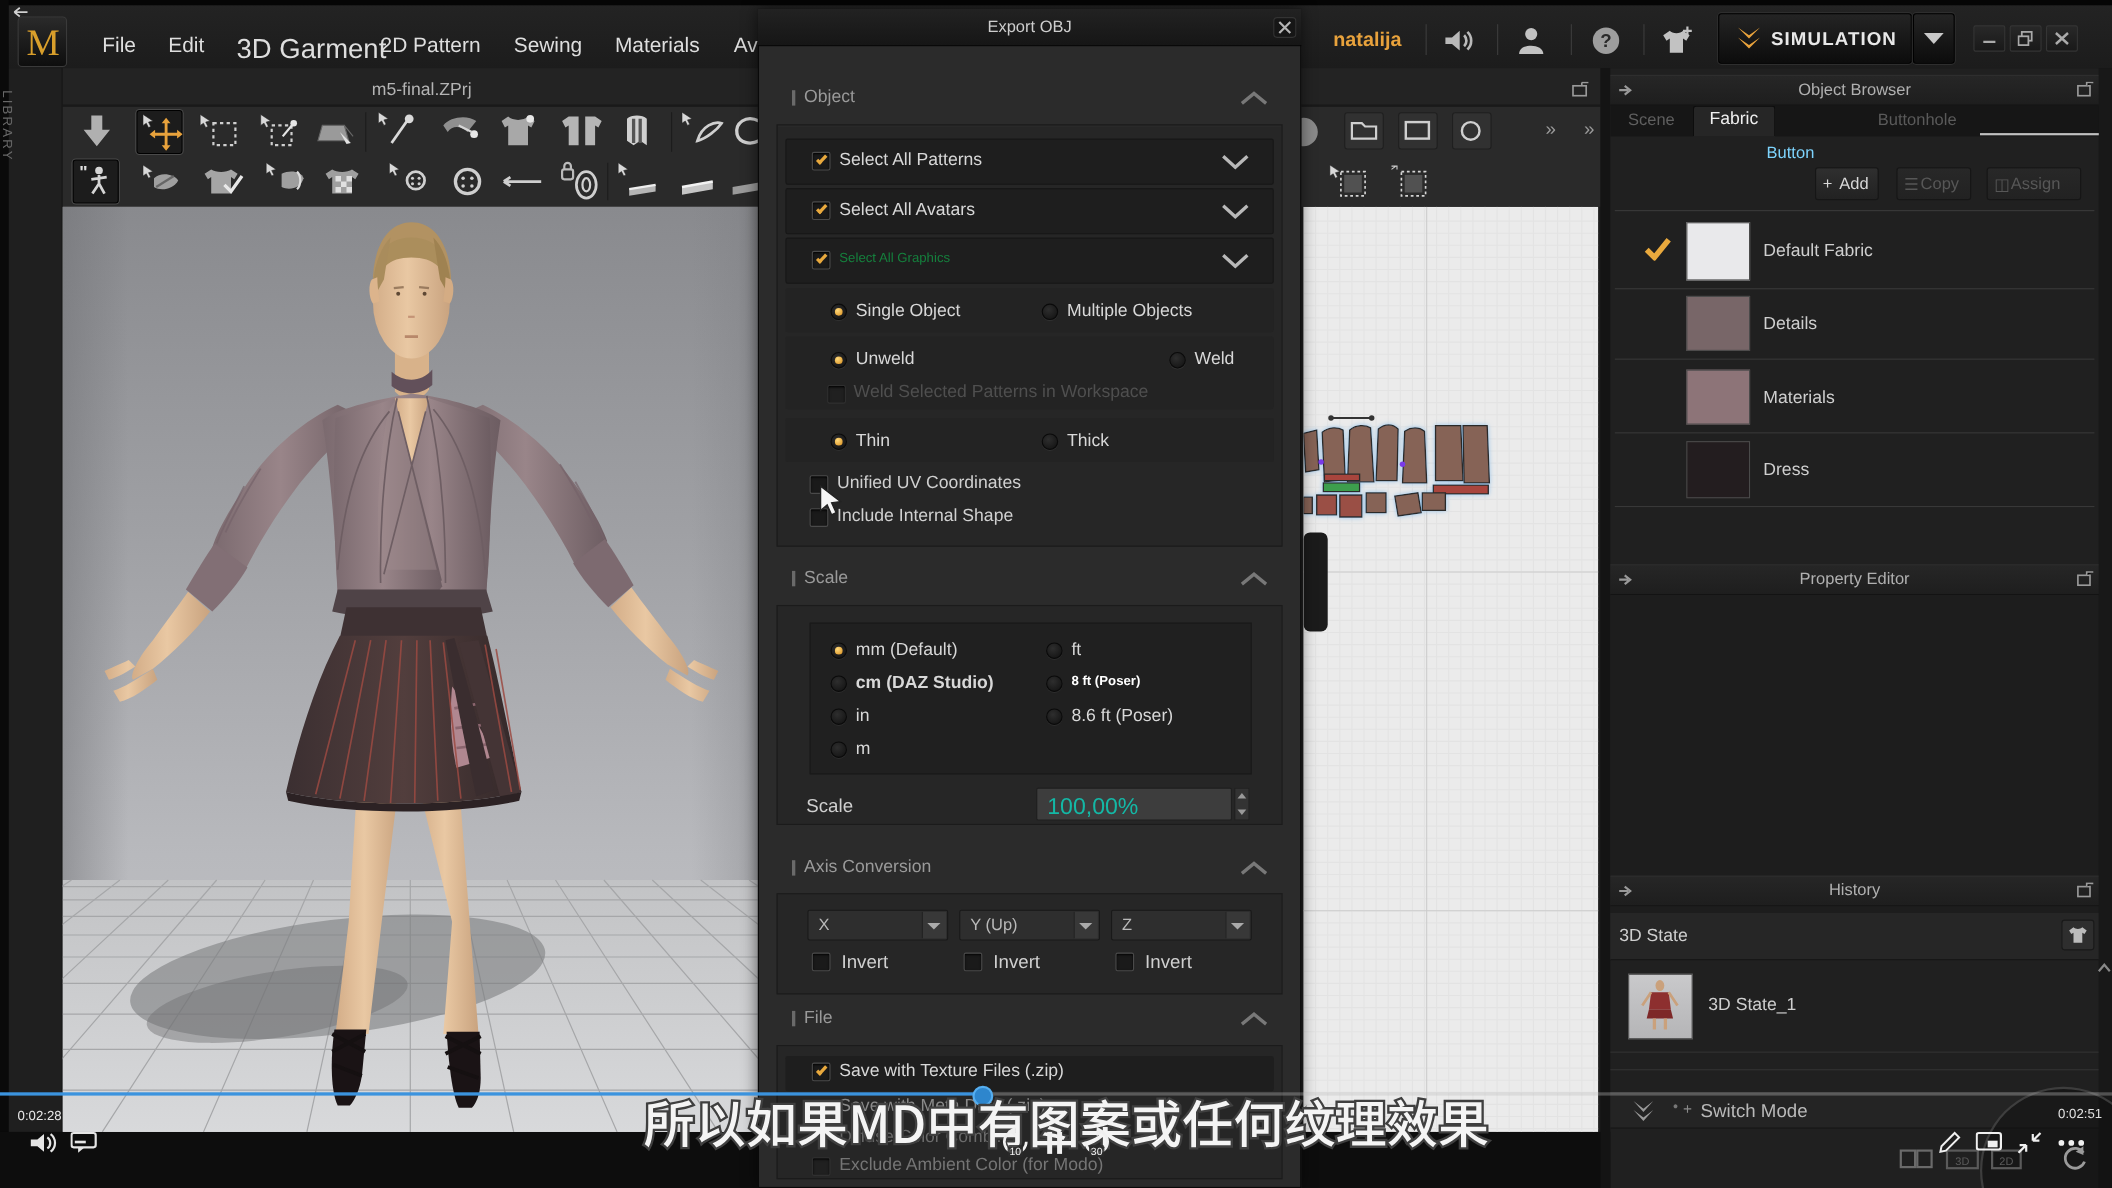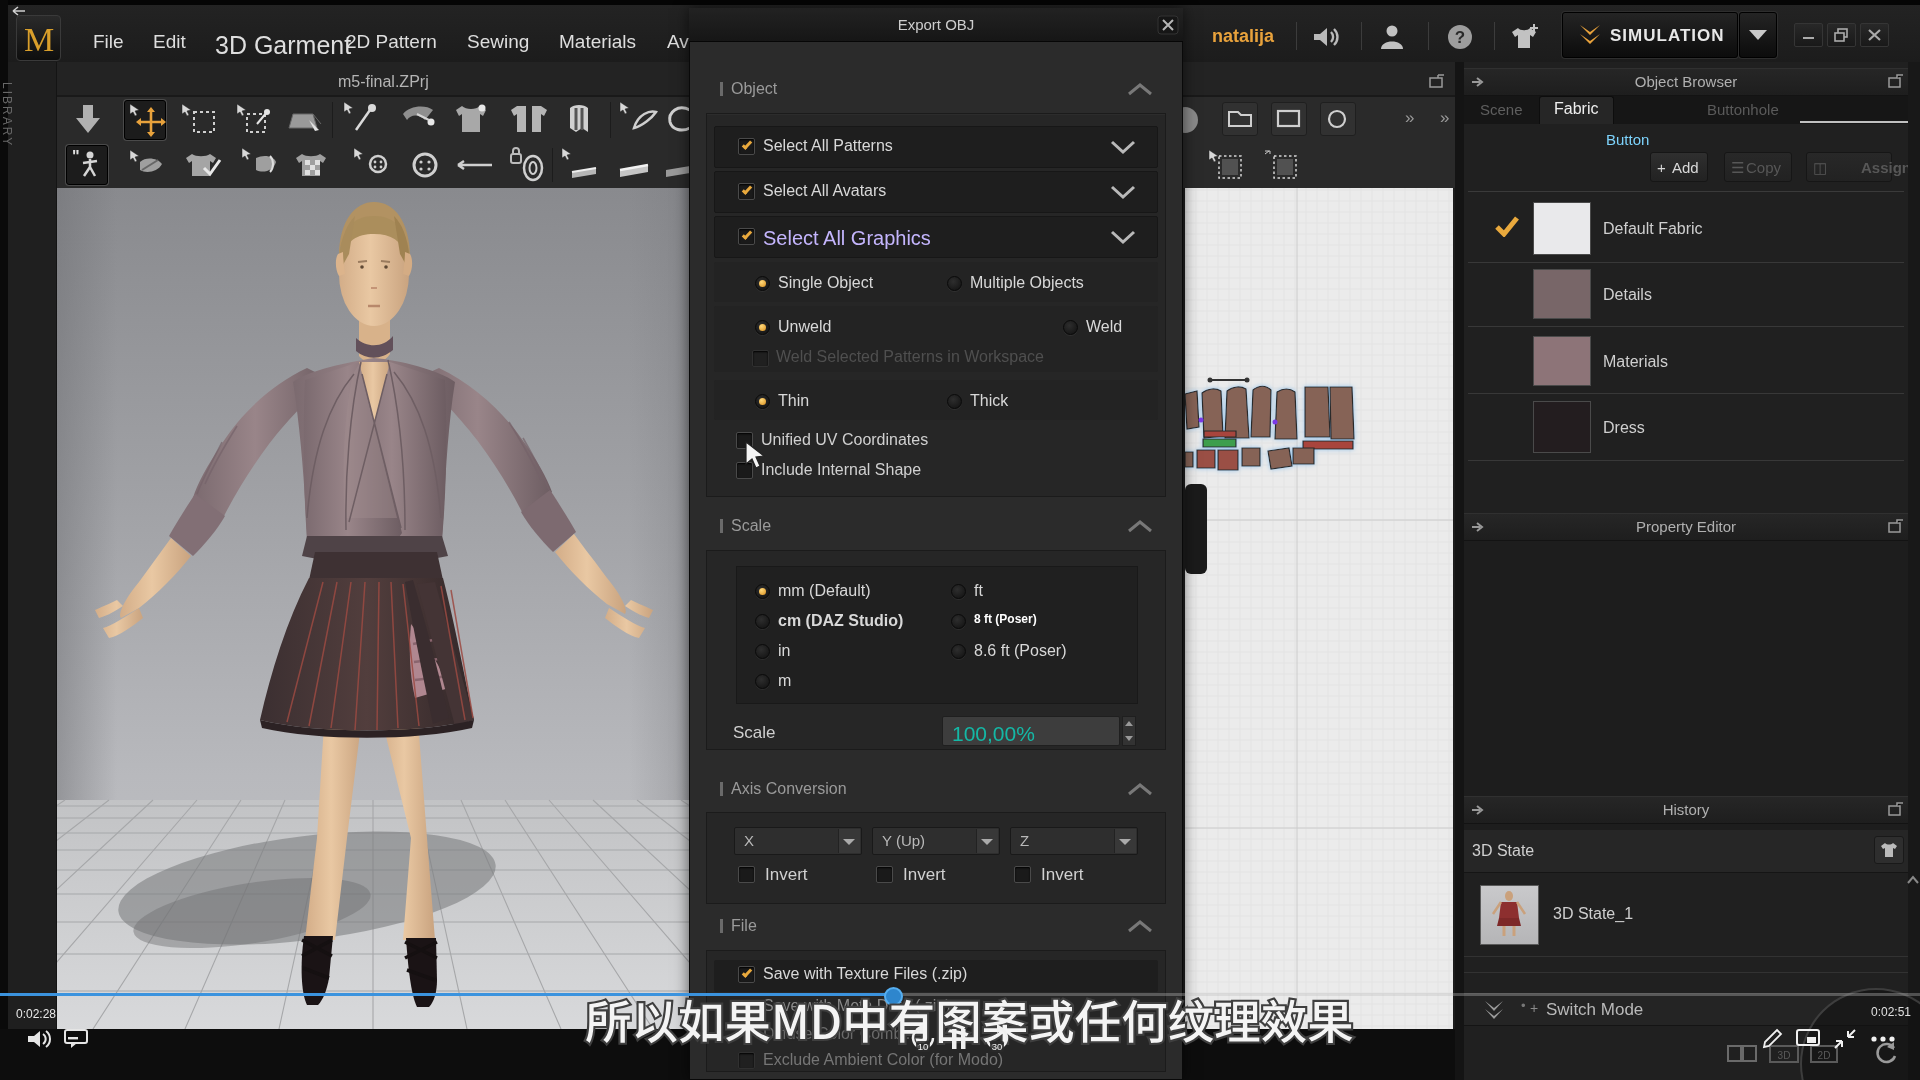--- a/index.html
+++ b/index.html
@@ -398,21 +398,21 @@
 <div class="abs txt" style="left:1606px;top:101px;font-size:15px;color:#7dd3fc;font-weight:normal;margin-top:30px;">Button</div>
 <div class="abs txt" style="left:1707px;top:101px;font-size:15px;color:#5a5a5a;font-weight:normal;">Buttonhole</div>
 <div class="abs" style="left:1800px;top:121px;width:120px;height:2px;background:#c0c0c0"></div>
 <div class="abs" style="left:1650px;top:152px;width:58px;height:30px;background:linear-gradient(#2f2f2f,#222);border:1px solid #161616;border-radius:3px"></div>
 <div class="abs txt" style="left:1672px;top:159px;font-size:15px;color:#d8d8d8;font-weight:normal;">Add</div>
 <div class="abs" style="left:1657px;top:159px;color:#d8d8d8;font-size:15px">+</div>
 <div class="abs" style="left:1724px;top:152px;width:68px;height:30px;background:linear-gradient(#282828,#222);border:1px solid #161616;border-radius:3px"></div>
 <div class="abs txt" style="left:1746px;top:159px;font-size:15px;color:#575757;font-weight:normal;">Copy</div>
 <div class="abs" style="left:1731px;top:159px;color:#575757;font-size:15px">☰</div>
 <div class="abs" style="left:1806px;top:152px;width:86px;height:30px;background:linear-gradient(#282828,#222);border:1px solid #161616;border-radius:3px"></div>
-<div class="abs txt" style="left:1828px;top:159px;font-size:15px;color:#575757;font-weight:bold;margin-left:33px;">Assign</div>
+<div class="abs txt" style="left:1828px;top:159px;font-size:15px;color:#575757;font-weight:normal;">Assign</div>
 <div class="abs" style="left:1813px;top:159px;color:#575757;font-size:15px">◫</div>
 <div class="abs" style="left:1468px;top:191px;width:436px;height:1px;background:#3a3a3a"></div>
 <div class="abs" style="left:1533px;top:202px;width:58px;height:53px;background:#e9e9eb;border:1px solid #4a4a4a"></div>
 <div class="abs txt" style="left:1603px;top:220px;font-size:16px;color:#cfcfcf;font-weight:normal;">Default Fabric</div>
 <svg class="abs" style="left:1494px;top:215px;" width="26" height="22" viewBox="0 0 26 22">
     <path d="M3 12 L10 19 L23 3" stroke="#e9a93d" stroke-width="5" fill="none"></path>
   </svg>
 <div class="abs" style="left:1468px;top:262px;width:436px;height:1px;background:#383838"></div>
 <div class="abs" style="left:1533px;top:269px;width:58px;height:50px;background:#786668;border:1px solid #4a4a4a"></div>
 <div class="abs txt" style="left:1603px;top:286px;font-size:16px;color:#cfcfcf;font-weight:normal;">Details</div>
@@ -498,21 +498,21 @@
     <div class="chkmark"></div>
   </div>
 <div class="abs txt" style="left:763px;top:182px;font-size:16px;color:#d8d8d8;font-weight:normal;">Select All Avatars</div>
 <svg class="abs" style="left:1109px;top:184px;" width="28" height="16" viewBox="0 0 28 16">
     <path d="M3 3 L14 13 L25 3" stroke="#b9b9b9" stroke-width="3" fill="none"></path>
   </svg>
 <div class="abs" style="left:714px;top:216px;width:444px;height:42px;background:#1e1e1e;border:1px solid #171717;border-radius:2px"></div>
 <div class="chk" style="left:738px;top:228px">
     <div class="chkmark"></div>
   </div>
-<div class="abs txt" style="left:763px;top:227px;font-size:20px;color:#c4b5fd;font-weight:normal;">Select All Graphics</div>
+<div class="abs txt" style="left:763px;top:227px;font-size:12px;color:#15803d;font-weight:normal;">Select All Graphics</div>
 <svg class="abs" style="left:1109px;top:229px;" width="28" height="16" viewBox="0 0 28 16">
     <path d="M3 3 L14 13 L25 3" stroke="#b9b9b9" stroke-width="3" fill="none"></path>
   </svg>
 <div class="abs" style="left:714px;top:262px;width:444px;height:40px;background:#232323;border-radius:2px"></div>
 <div class="radio" style="left:755px;top:276px">
     <div class="dot"></div>
   </div>
 <div class="abs txt" style="left:778px;top:274px;font-size:16px;color:#d8d8d8;font-weight:normal;">Single Object</div>
 <div class="radio" style="left:947px;top:276px"></div>
 <div class="abs txt" style="left:970px;top:274px;font-size:16px;color:#d8d8d8;font-weight:normal;">Multiple Objects</div>

